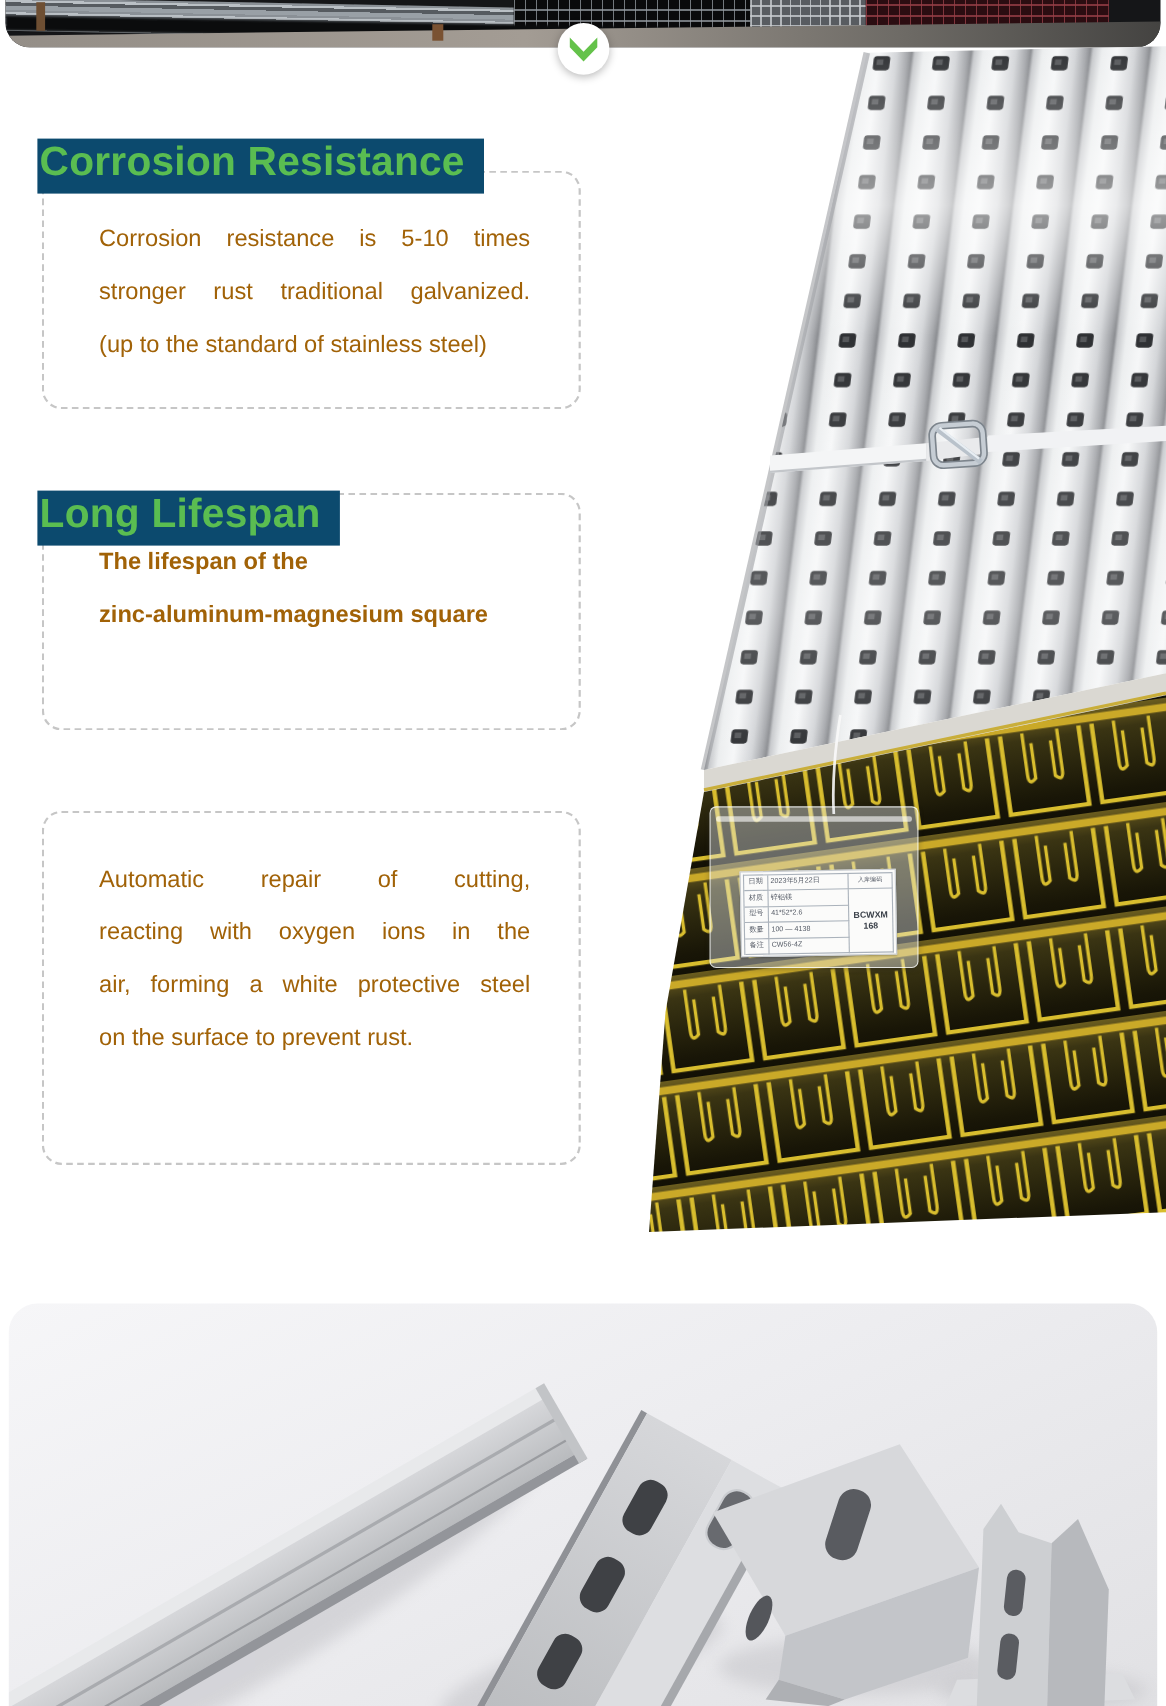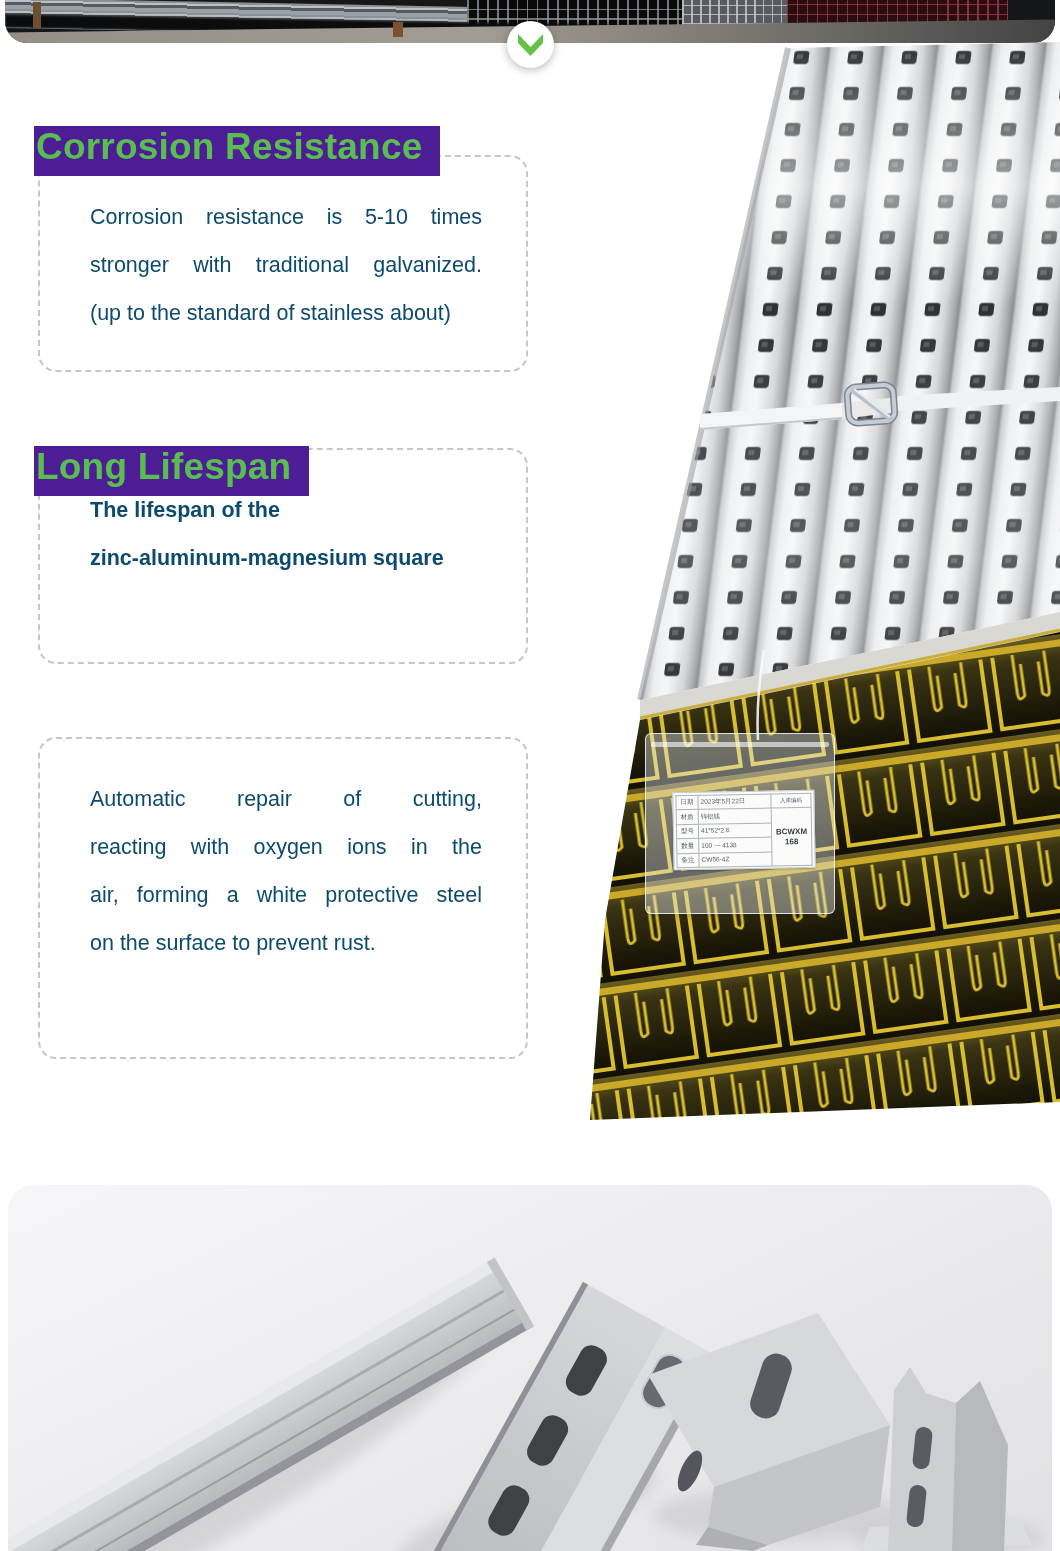--- a/index.html
+++ b/index.html
@@ -32,34 +32,34 @@
   
   .scroll-badge{position:absolute;left:507px;top:21px;width:47px;height:47px;border-radius:50%;
                 background:#ffffff;box-shadow:0 2px 8px rgba(0,0,0,.28);
                 display:flex;align-items:center;justify-content:center;z-index:5;cursor:pointer;}
 
   
   .feature-box{position:absolute;left:38px;width:486px;border:2px dashed #c6c6c6;border-radius:18px;}
   .fb1{top:155px;height:213px;}
   .fb2{top:448px;height:212px;font-weight:bold;}
   .fb3{top:737px;height:318px;}
-  .feature-title{position:absolute;margin:0;left:34px;z-index:2;background:#4c1d95;
+  .feature-title{position:absolute;margin:0;left:34px;z-index:2;background:#0c4a6e;
                  padding:0 18px 8px 2px;color:var(--accent,#5abd51);
                  font-size:37px;font-weight:bold;letter-spacing:.2px;}
   .ft1{top:126px;} .ft2{top:418px;margin-top:28px;} .ft3{top:708px;}
-  .box-text{position:absolute;left:50px;right:44px;top:36px;color:#0c4a6e;font-size:21.5px;}
+  .box-text{position:absolute;left:50px;right:44px;top:36px;color:#a16207;font-size:21.5px;}
   .box-line{height:48px;line-height:48px;white-space:nowrap;overflow:visible;}
   .justify .box-line{text-align:justify;text-align-last:justify;white-space:normal;}
   .justify .box-line:last-child{text-align-last:left;}
 
   
   .rails-photo{position:absolute;left:560px;top:40px;width:500px;height:1085px;}
 
   
-  .stack-tag{position:absolute;left:645px;top:733px;width:190px;height:181px;z-index:4;}
+  .stack-tag{position:absolute;left:645px;top:733px;width:190px;height:147px;z-index:4;}
   .pouch{position:absolute;inset:0;background:rgba(236,241,245,.40);
          border:1.5px solid rgba(250,252,253,.8);border-radius:6px;
          box-shadow:0 1px 5px rgba(40,40,40,.28);}
   .pouch-zip{position:absolute;left:5px;right:5px;top:8px;height:5px;
              background:rgba(255,255,255,.6);border-radius:2px;}
   .tag-paper{position:absolute;left:28px;top:58px;width:142px;height:78px;background:#fbfbfa;
              border:1px solid #c8ccd0;box-shadow:0 1px 2px rgba(0,0,0,.25);
              transform:rotate(-1deg);padding:2px;box-sizing:border-box;}
   .tag-table{display:grid;grid-template-columns:22px 1fr 40px;grid-auto-rows:1fr;height:100%;
              border-top:1px solid #aab2bb;border-left:1px solid #aab2bb;
@@ -188,22 +188,22 @@
         <div class="tc lab">备注</div>
         <div class="tc">CW56-4Z</div>
       </div>
     </div>
   </div>
 
   <h2 class="feature-title ft1">Corrosion Resistance</h2>
   <div class="feature-box fb1 justify">
     <div class="box-text">
         <div class="box-line">Corrosion resistance is 5-10 times</div>
-        <div class="box-line">stronger with traditional galvanized.</div>
-        <div class="box-line">(up to the standard of stainless about)</div>
+        <div class="box-line">stronger rust traditional galvanized.</div>
+        <div class="box-line">(up to the standard of stainless steel)</div>
       </div>
   </div>
 
   <h2 class="feature-title ft2">Long Lifespan</h2>
   <div class="feature-box fb2">
     <div class="box-text">
         <div class="box-line">The lifespan of the</div>
         <div class="box-line">zinc-aluminum-magnesium square</div>
       </div>
   </div>

